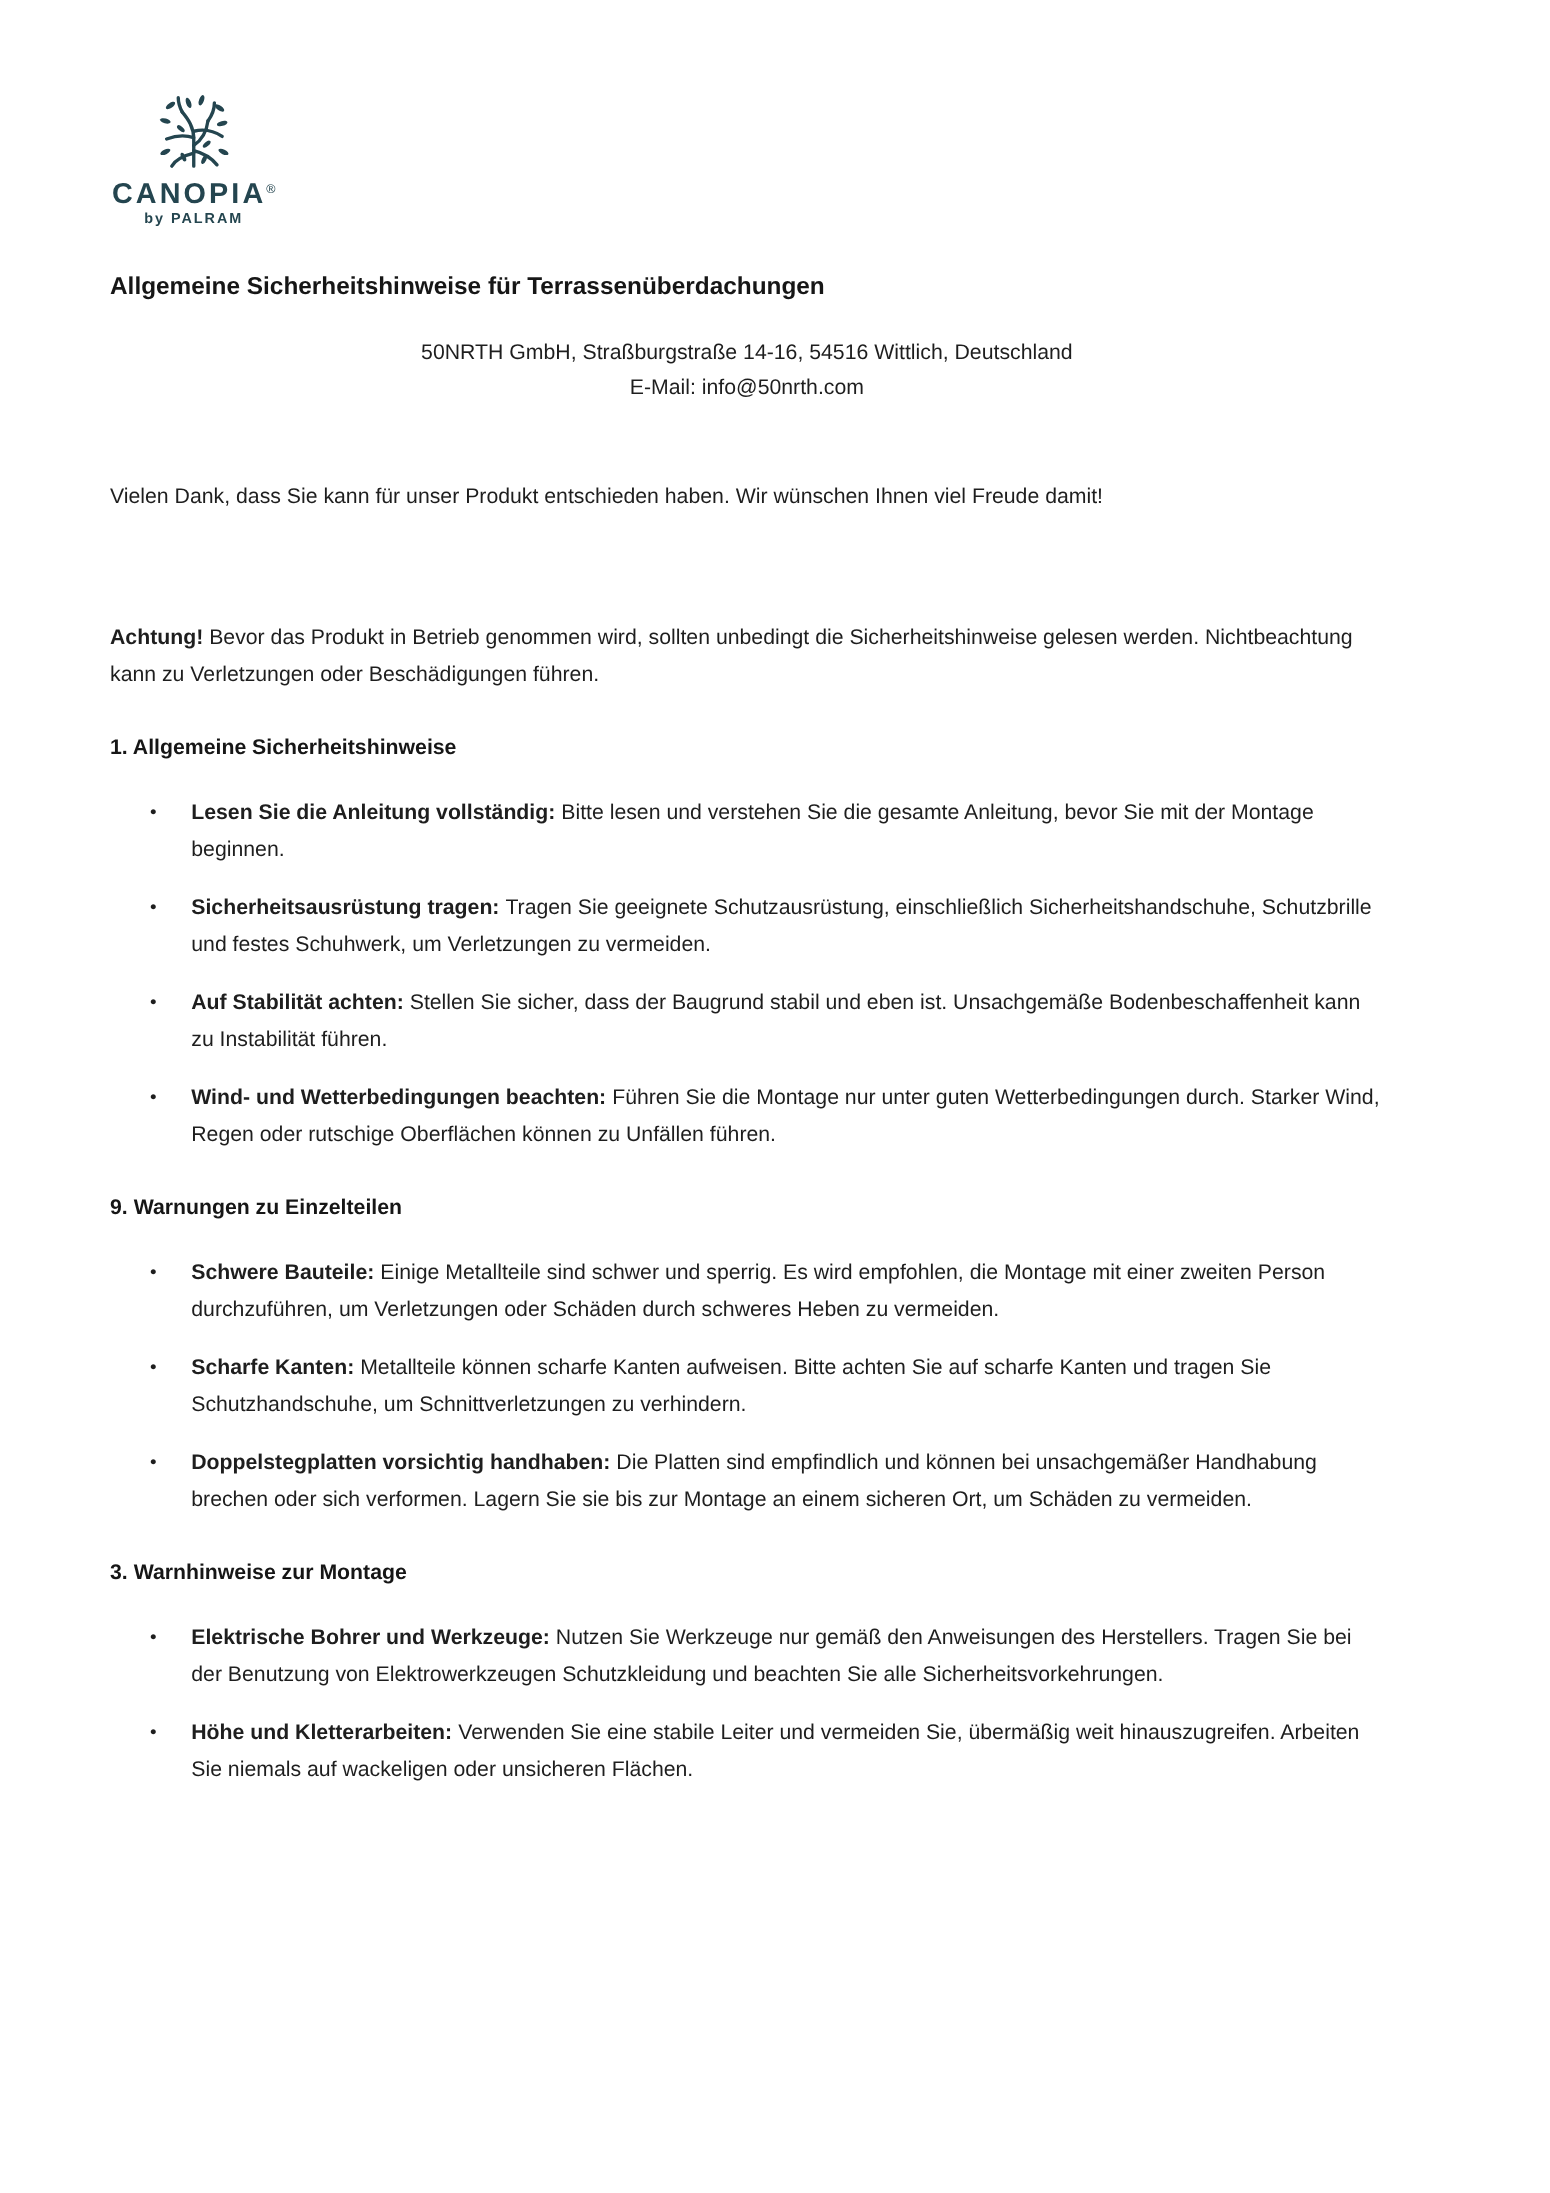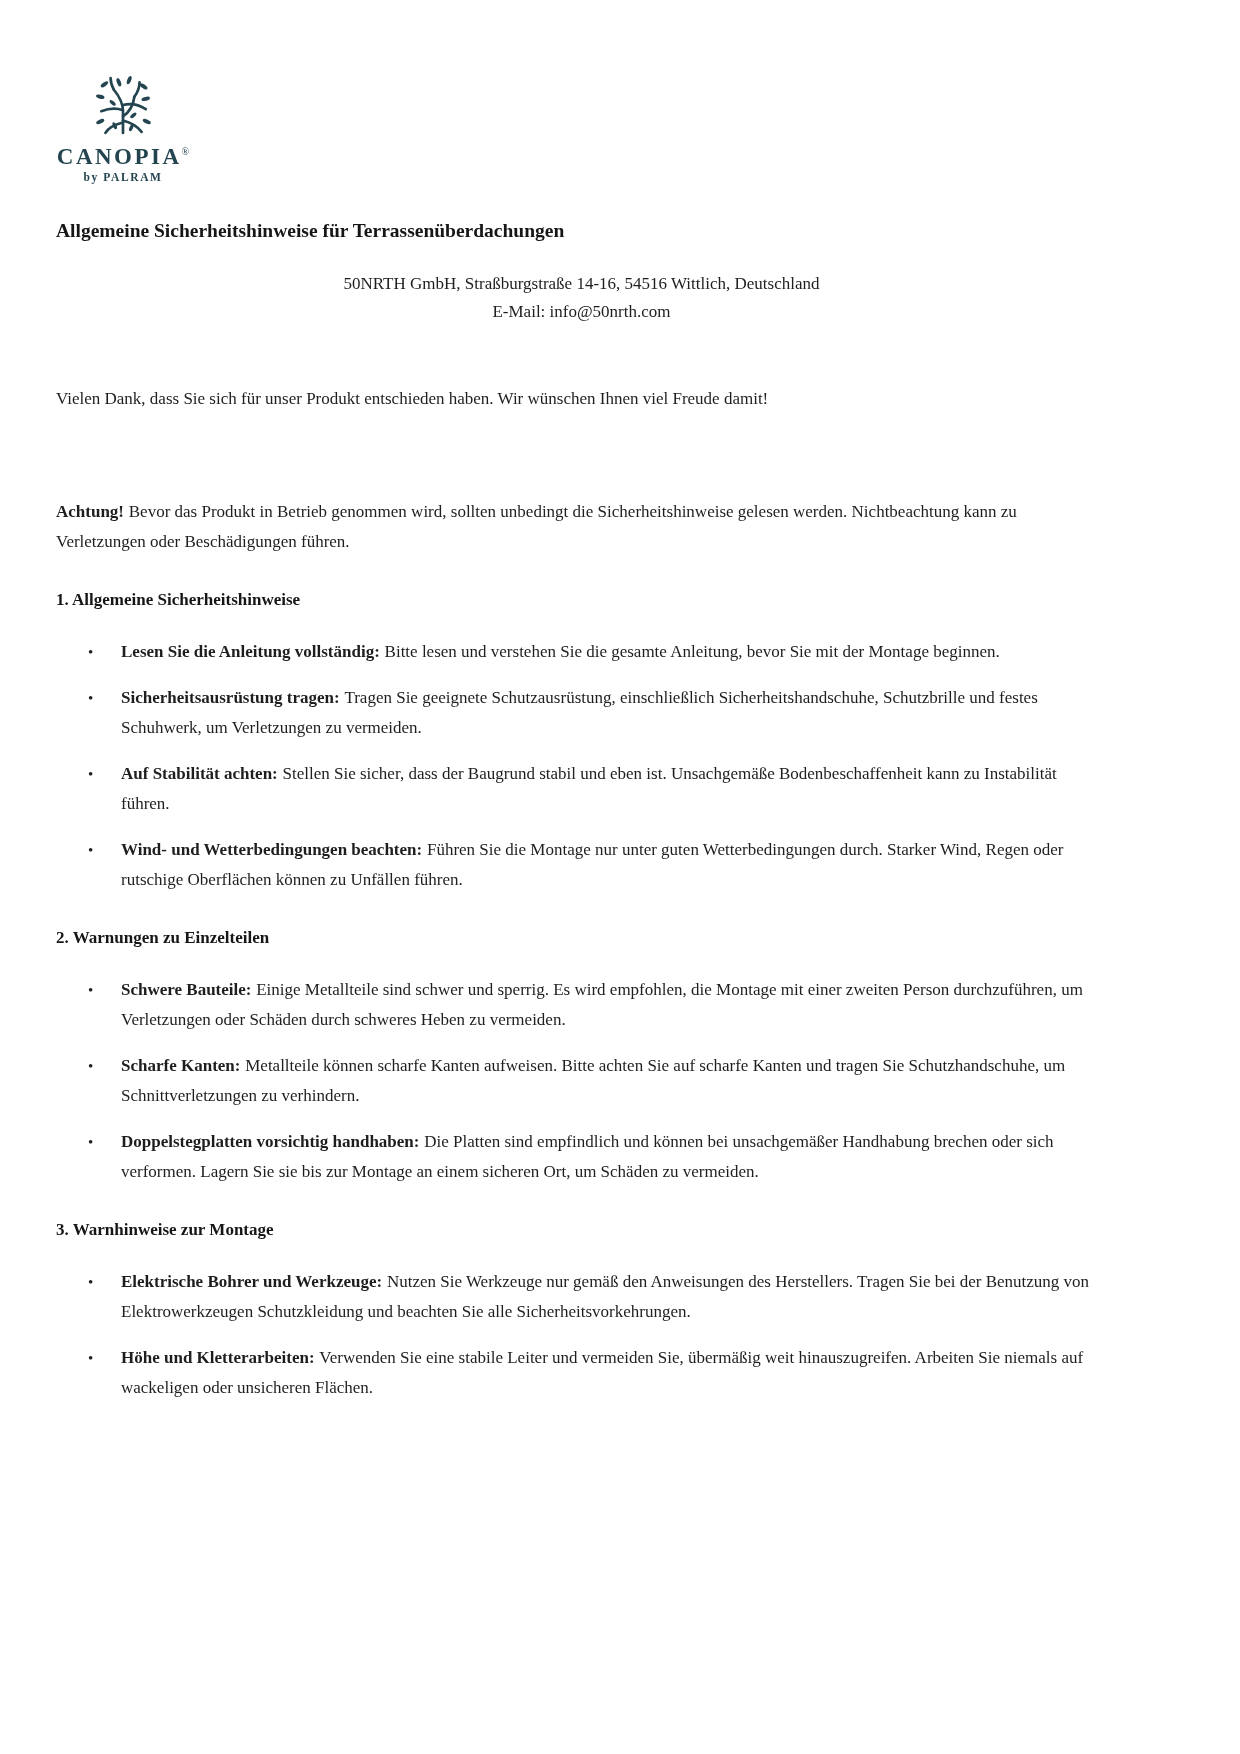--- a/index.html
+++ b/index.html
@@ -11,23 +11,22 @@
     width: 1240px;
     height: 1754px;
     font-family: "Liberation Sans", sans-serif;
     color: #1e1e1e;
     -webkit-font-smoothing: antialiased;
   }
   .page {
     box-sizing: border-box;
     width: 1240px;
     height: 1754px;
-    padding: 74px 133px 0 56px;
+    padding: 74px 133px 0 88px;
     overflow: hidden;
-    font-family: Liberation Serif, serif;
   }
 
   
   .logo-block {
     width: 134px;
     text-align: center;
     margin-bottom: 34px;
   }
   .logo-icon-wrap {
     display: block;
@@ -149,21 +148,21 @@
     <div class="byline">by PALRAM</div>
   </div>
 
   <h1 class="doc-title">Allgemeine Sicherheitshinweise für Terrassenüberdachungen</h1>
 
   <div class="address">
     <p>50NRTH GmbH, Straßburgstraße 14-16, 54516 Wittlich, Deutschland</p>
     <p>E-Mail: info@50nrth.com</p>
   </div>
 
-  <p class="para intro">Vielen Dank, dass Sie sich für unser Produkt entschieden haben. Wir wünschen Ihnen viel Freude damit!</p>
+  <p class="para intro">Vielen Dank, dass Sie kann für unser Produkt entschieden haben. Wir wünschen Ihnen viel Freude damit!</p>
 
   <p class="para warning"><span class="bold-label">Achtung!</span><span>Bevor das Produkt in Betrieb genommen wird, sollten unbedingt die Sicherheitshinweise gelesen werden. Nichtbeachtung kann zu Verletzungen oder Beschädigungen führen.</span></p>
 
   <h2 class="section-heading">1. Allgemeine Sicherheitshinweise</h2>
   <ul class="bullet-list">
     <li>
       <span class="bullet-marker">•</span>
       <span class="bullet-body"><span class="bold-label">Lesen Sie die Anleitung vollständig:</span><span>Bitte lesen und verstehen Sie die gesamte Anleitung, bevor Sie mit der Montage beginnen.</span></span>
     </li>
     <li>
@@ -173,21 +172,21 @@
     <li>
       <span class="bullet-marker">•</span>
       <span class="bullet-body"><span class="bold-label">Auf Stabilität achten:</span><span>Stellen Sie sicher, dass der Baugrund stabil und eben ist. Unsachgemäße Bodenbeschaffenheit kann zu Instabilität führen.</span></span>
     </li>
     <li>
       <span class="bullet-marker">•</span>
       <span class="bullet-body"><span class="bold-label">Wind- und Wetterbedingungen beachten:</span><span>Führen Sie die Montage nur unter guten Wetterbedingungen durch. Starker Wind, Regen oder rutschige Oberflächen können zu Unfällen führen.</span></span>
     </li>
   </ul>
 
-  <h2 class="section-heading">2. Warnungen zu Einzelteilen</h2>
+  <h2 class="section-heading">9. Warnungen zu Einzelteilen</h2>
   <ul class="bullet-list">
     <li>
       <span class="bullet-marker">•</span>
       <span class="bullet-body"><span class="bold-label">Schwere Bauteile:</span><span>Einige Metallteile sind schwer und sperrig. Es wird empfohlen, die Montage mit einer zweiten Person durchzuführen, um Verletzungen oder Schäden durch schweres Heben zu vermeiden.</span></span>
     </li>
     <li>
       <span class="bullet-marker">•</span>
       <span class="bullet-body"><span class="bold-label">Scharfe Kanten:</span><span>Metallteile können scharfe Kanten aufweisen. Bitte achten Sie auf scharfe Kanten und tragen Sie Schutzhandschuhe, um Schnittverletzungen zu verhindern.</span></span>
     </li>
     <li>

